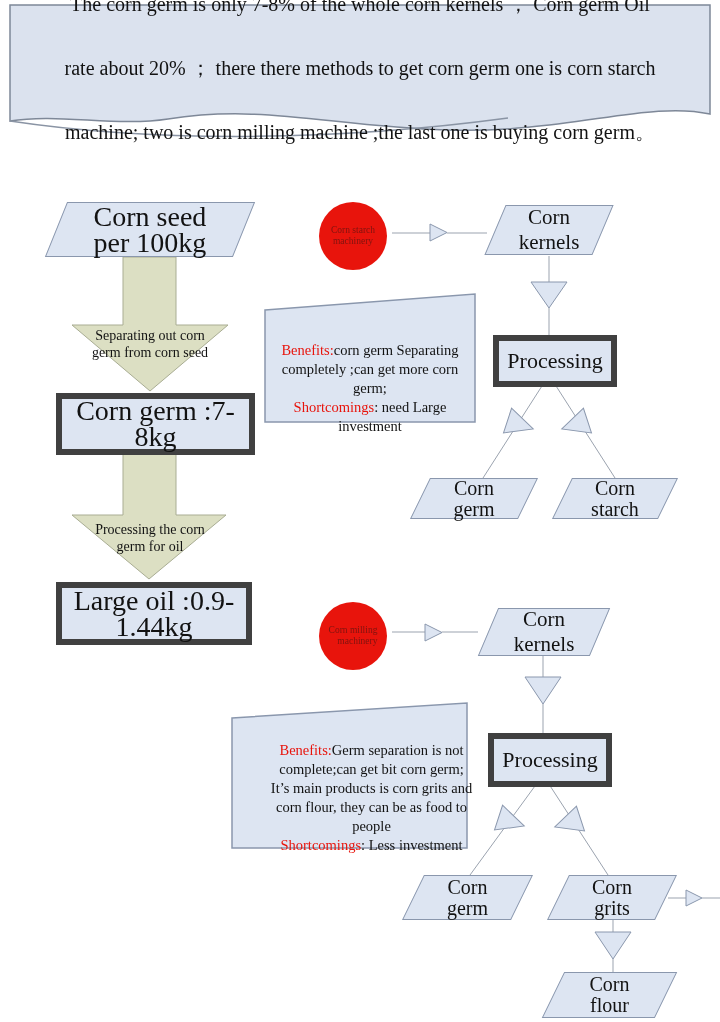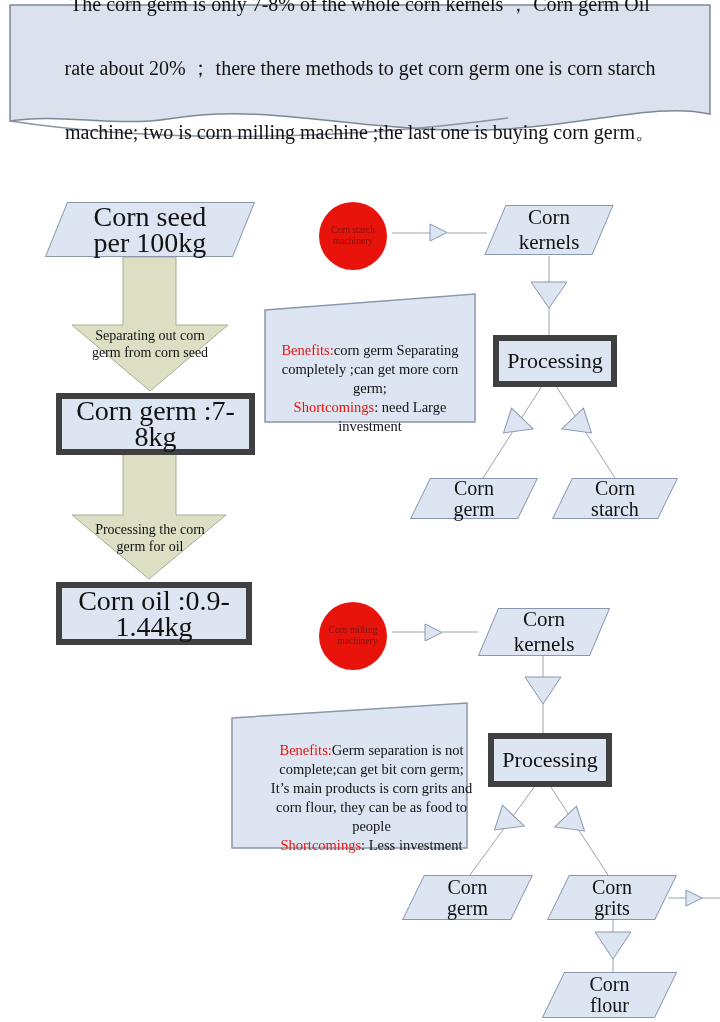--- a/index.html
+++ b/index.html
@@ -80,21 +80,21 @@
 per 100kg</span></div>
 
   <div class="txt arrow-label" style="left:60px;top:300px;width:180px;">Separating out corn
 germ from corn seed</div>
 
   <div class="txt rect-box node-lg" style="left:56px;top:393px;width:187px;height:50px;"><span>Corn germ :7-8kg</span></div>
 
   <div class="txt arrow-label" style="left:60px;top:494px;width:180px;">Processing the corn
 germ for oil</div>
 
-  <div class="txt rect-box node-lg" style="left:56px;top:582px;width:184px;height:51px;"><span>Corn oil :0.9-
+  <div class="txt rect-box node-lg" style="left:56px;top:582px;width:184px;height:51px;"><span>Large oil :0.9-
 1.44kg</span></div>
 
   <div class="txt machine" style="left:319px;top:202px;width:68px;height:68px;"><span>Corn starch
 machinery</span></div>
 
   <div class="txt para node-md" style="left:485px;top:205px;width:128px;height:50px;--skew:-23deg;--inset:10px;"><span>Corn
 kernels</span></div>
 
   <div class="txt rect-box proc" style="left:493px;top:335px;width:112px;height:40px;"><span>Processing</span></div>
 

